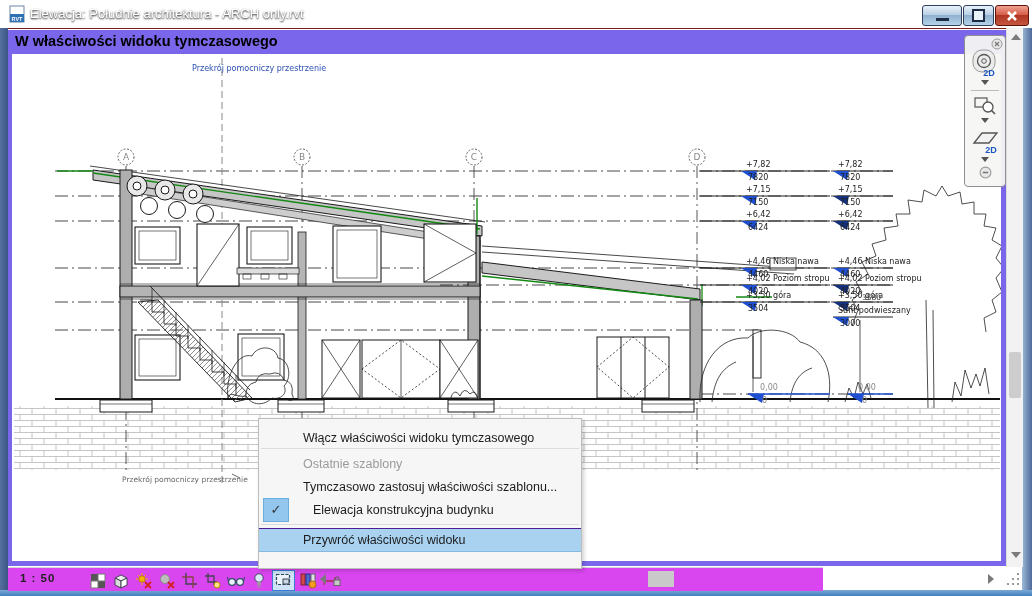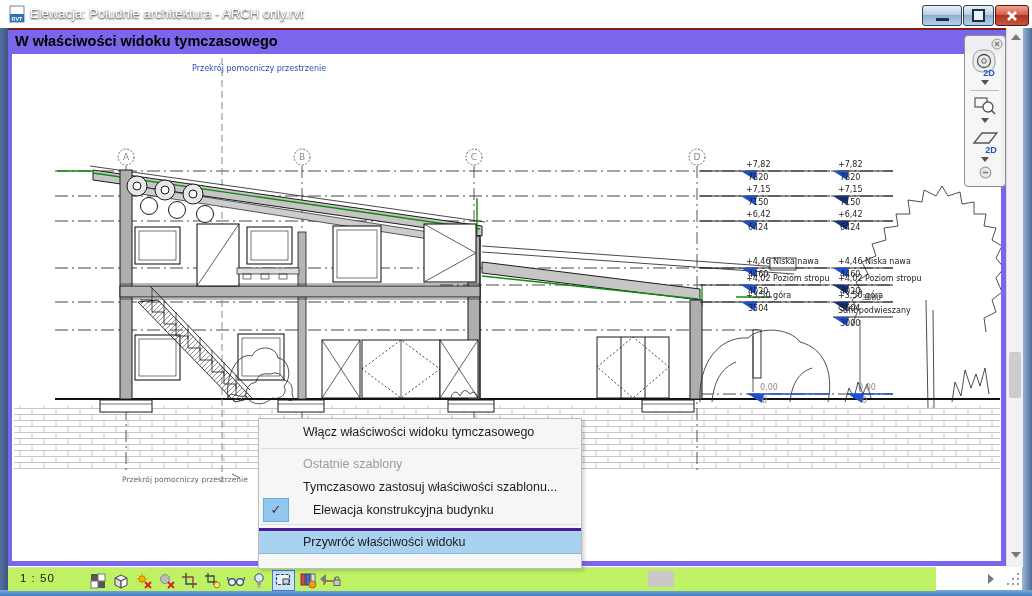--- a/index.html
+++ b/index.html
@@ -2,21 +2,21 @@
 <html><head>
 <meta charset="utf-8">
 <style>
   html,body{margin:0;padding:0;background:#d7e4ef;font-family:"Liberation Sans",sans-serif;}
   .abs{position:absolute;}
   #win{position:relative;width:1032px;height:596px;background:#fff;overflow:hidden;
        font-family:"Liberation Sans",sans-serif;}
   
   #titlebar{left:0;top:0;width:1032px;height:28px;
     background:linear-gradient(180deg,#6d7f a0 0%,#5a6d94 0%,#3e5178 45%,#263760 50%,#1e2d52 100%);
-    border-bottom:7px solid #7f1d1d;}
+    border-bottom:1px solid #7f1d1d;}
   #title-text{left:30px;top:6px;color:#fff;font-size:13px;text-shadow:0 1px 2px #000;white-space:nowrap;}
   #rvt-icon{left:8px;top:5px;width:18px;height:18px;}
   .capbtn{top:5px;height:19px;border:1px solid #30415f;border-radius:3px;
     background:linear-gradient(180deg,#e9f2fb,#b9d0e4 45%,#8fb0cf 50%,#b4d2e8);
     display:flex;align-items:center;justify-content:center;}
   #btn-close{left:995px;width:32px;background:linear-gradient(180deg,#f0a292,#d55f4b 45%,#b03522 50%,#c4573f);border-color:#5e140b;}
   #btn-min{left:922px;width:38px;}
   #btn-restore{left:963px;width:29px;}
   .frame-side{background:linear-gradient(90deg,#55709f,#3c5585);}
   #frame-left{left:0;top:28px;width:8px;height:562px;}
@@ -28,29 +28,29 @@
   #tvp-left{left:8px;top:30px;width:4px;height:536px;}
   #tvp-right{left:1001px;top:30px;width:5px;height:536px;}
   #tvp-bottom{left:8px;top:561px;width:998px;height:5px;}
   #banner-text{left:15px;top:33px;font-size:14.5px;font-weight:bold;color:#000;white-space:nowrap;}
   
   #canvas{left:12px;top:54px;width:989px;height:507px;background:#fff;overflow:hidden;}
   
   #ctxmenu{left:258px;top:418px;width:322px;height:149px;background:#f6f6f6;
     border:1px solid #bdbdbd;box-shadow:2px 2px 4px rgba(0,0,0,.18);z-index:40;font-size:12.5px;color:#1c1c1c;}
   .mi{height:23px;display:flex;align-items:center;padding-left:44px;white-space:nowrap;}
-  .mi.first{height:26px;}
+  .mi.first{height:26px;align-items:flex-end;}
   .mi.indent{padding-left:54px;}
   .mi.disabled{color:#9b9b9b;}
-  .mi.hl{background:#a9d2f1;border-top:3px solid #4c1d95;border-bottom:1px solid #86b9e2;height:22px;}
+  .mi.hl{background:#a9d2f1;border-top:1px solid #4c1d95;border-bottom:1px solid #86b9e2;height:22px;}
   .msep{height:1px;background:#dcdcdc;margin:3px 2px;}
   .mcheck{position:absolute;left:4px;width:24px;height:22px;background:#93c7ee;border:1px solid #6aaede;
     display:flex;align-items:center;justify-content:center;font-size:13px;color:#333;}
   
-  #vcb{left:8px;top:567px;width:928px;height:23px;background:#bef264;border-top:1px solid #d9d8d6;}
+  #vcb{left:8px;top:567px;width:815px;height:23px;background:#d946ef;border-top:1px solid #d9d8d6;font-weight:bold;}
   #scale-ctl{left:12px;top:4px;font-size:11.5px;color:#222;letter-spacing:1px;}
   #vcb-icons{left:80px;top:2px;display:flex;gap:4px;align-items:center;}
   .vcbi{width:19px;height:19px;display:flex;align-items:center;justify-content:center;}
   .vcbi.active{background:#cfe3f7;border:1px solid #3a7bd5;width:21px;height:19px;}
   
   #vsb{left:1006px;top:28px;width:16px;height:539px;background:#f2f2f2;border-left:1px solid #dcdcdc;}
   #vsb-thumb{left:2px;top:324px;width:12px;height:46px;background:#cdcdcd;border-radius:2px;}
   .sb-arrow{width:0;height:0;position:absolute;}
   #vsb-up{left:4px;top:6px;border-left:5px solid transparent;border-right:5px solid transparent;border-bottom:6px solid #7a7a7a;}
   #vsb-down{left:4px;top:524px;border-left:5px solid transparent;border-right:5px solid transparent;border-top:6px solid #7a7a7a;}

